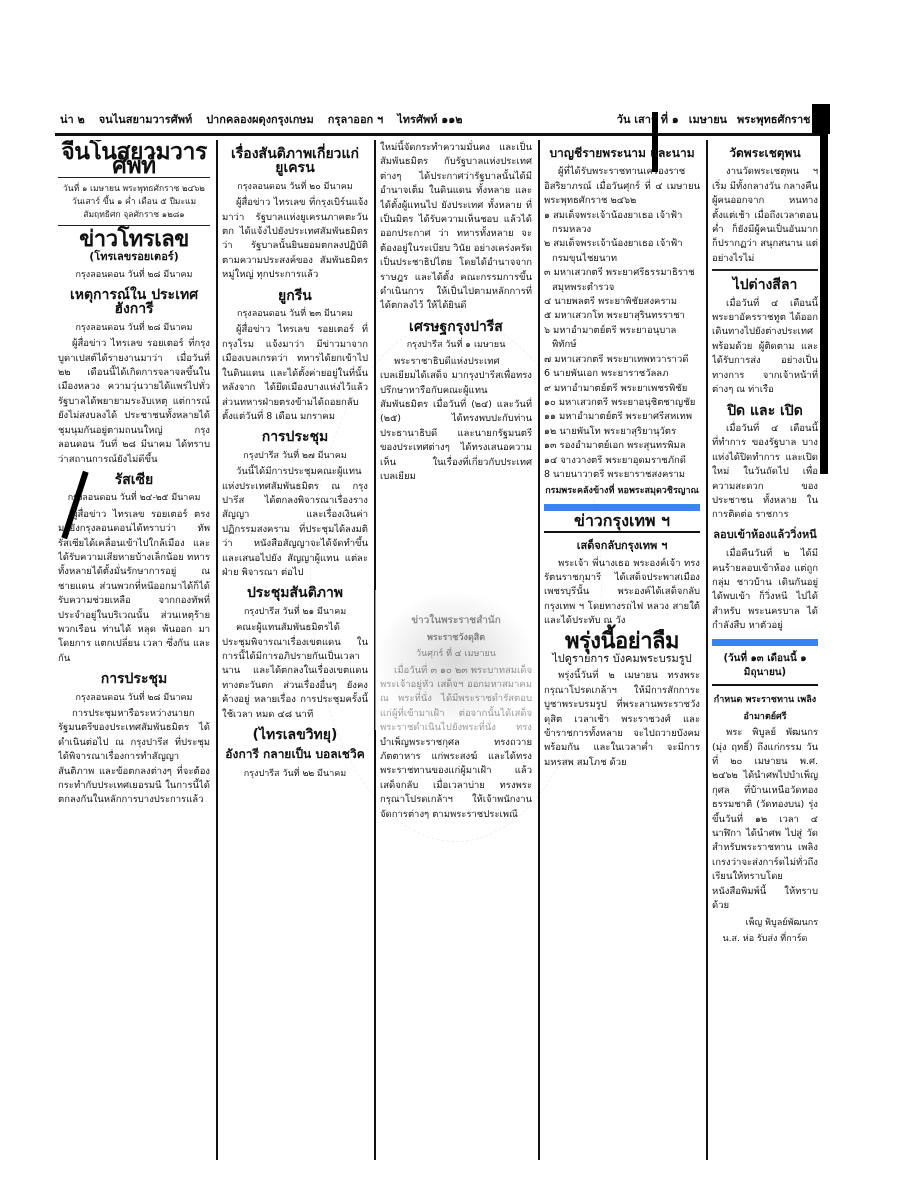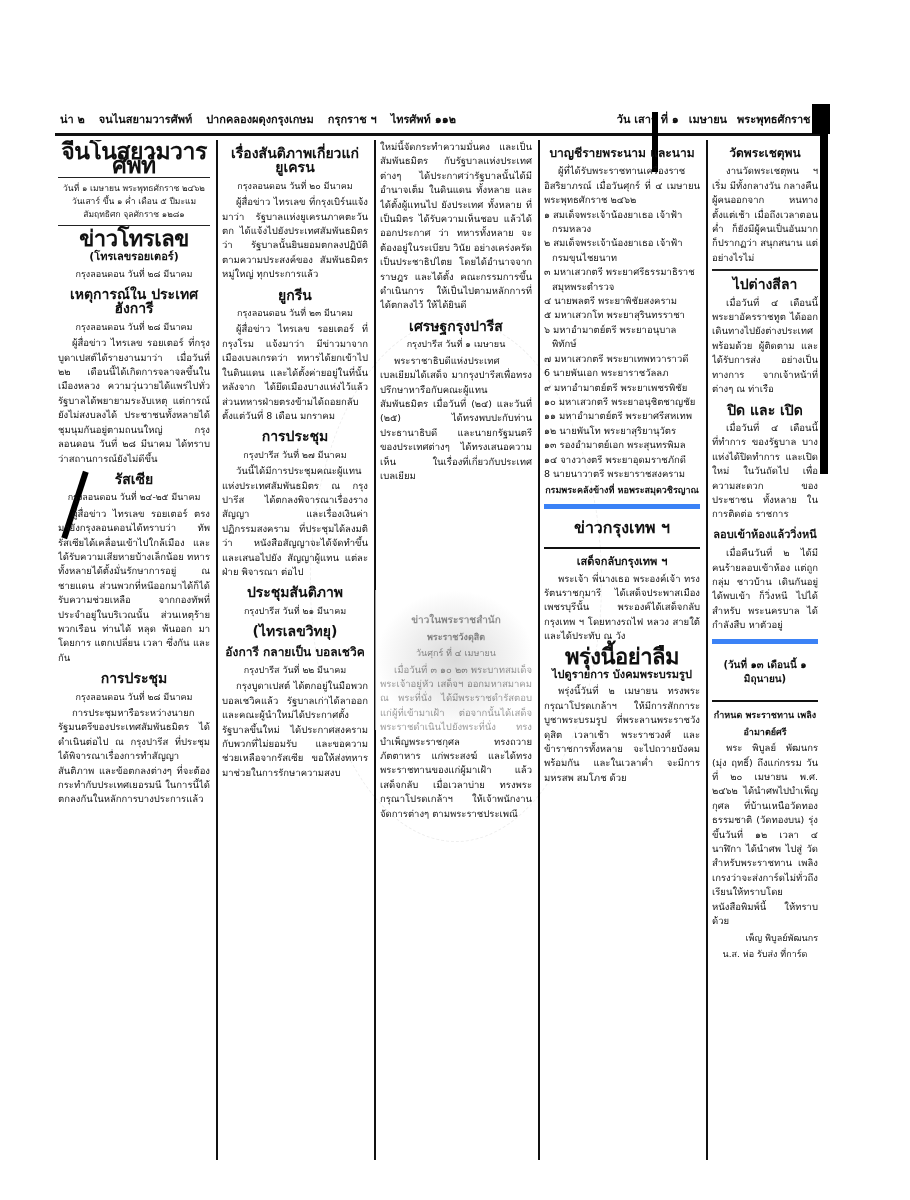--- a/index.html
+++ b/index.html
@@ -13,40 +13,40 @@
   .blot { position:absolute; background:#000; }
   .col { position:absolute; top:140px; bottom:40px; overflow:hidden; font-size:9.5px; line-height:14.4px; }
   .colrule { position:absolute; top:140px; bottom:40px; width:2px; background:#111; }
   .heading { text-align:center; font-weight:bold; font-size:14px; margin:6px 0 4px; }
   .heading.big { font-size:22px; letter-spacing:-0.5px; }
   .heading.mid { font-size:16px; }
   .dateline { text-align:center; font-size:9px; margin:2px 0; }
   .para { text-indent:14px; text-align:justify; margin:0; }
   .hr { height:2px; background:#222; margin:4px 0; }
   .hr.thin { height:1px; }
-  .boxhead { border-top:5px solid #3b82f6; border-bottom:2px solid #111; margin:6px 0; padding:12px 0; }
+  .boxhead { border-top:7px solid #3b82f6; border-bottom:2px solid #111; margin:6px 0; padding:3px 0; }
   .nameplate { font-size:23px; font-weight:bold; text-align:center; letter-spacing:-0.5px; margin:4px 0 2px; }
   .paper-meta { font-size:8.5px; text-align:center; line-height:13px; }
   .photo { position:absolute; left:375px; top:590px; width:160px; height:140px;
            background:radial-gradient(ellipse at center, #bbb 0%, #ddd 35%, #fff 70%); opacity:.55; }
   .caption { text-align:center; font-size:10px; font-weight:bold; }
   .stamp { position:absolute; left:310px; top:320px; width:290px; height:520px;
            border:1px dashed #ccc; border-radius:50%; opacity:.35; pointer-events:none; }
   .list-item { margin:0; padding-left:8px; text-indent:-8px; }
 </style>
 </head>
 <body>
 
 <div class="page">
 
   <div class="masthead">
     <span>น่า ๒</span>
     <span>จนไนสยามวารศัพท์</span>
     <span>ปากคลองผดุงกรุงเกษม</span>
-    <span>กรุกราช ฯ</span>
+    <span>กรุลาออก ฯ</span>
     <span>ไทรศัพท์ ๑๑๒</span>
     <span class="right">
       <span>วัน เสาร์ ที่ ๑</span>
       <span>เมษายน</span>
       <span>พระพุทธศักราช ๒๔</span>
     </span>
   </div>
   <div class="rule-top"></div>
 
   <div class="blot" style="left:812px;top:104px;width:18px;height:30px;"></div>
@@ -87,24 +87,24 @@
     <div class="dateline">กรุงลอนดอน วันที่ ๒๐ มีนาคม</div>
     <p class="para">ผู้สื่อข่าว ไทรเลข ที่กรุงเบิร์นแจ้งมาว่า รัฐบาลแห่งยูเครนภาคตะวันตก ได้แจ้งไปยังประเทศสัมพันธมิตร ว่า รัฐบาลนั้นยินยอมตกลงปฏิบัติตามความประสงค์ของ สัมพันธมิตร หมู่ใหญ่ ทุกประการแล้ว</p>
     <div class="heading">ยูกรีน</div>
     <div class="dateline">กรุงลอนดอน วันที่ ๒๓ มีนาคม</div>
     <p class="para">ผู้สื่อข่าว ไทรเลข รอยเตอร์ ที่กรุงโรม แจ้งมาว่า มีข่าวมาจากเมืองเบลเกรดว่า ทหารได้ยกเข้าไปในดินแดน และได้ตั้งค่ายอยู่ในที่นั้น หลังจาก ได้ยึดเมืองบางแห่งไว้แล้ว ส่วนทหารฝ่ายตรงข้ามได้ถอยกลับ ตั้งแต่วันที่ 8 เดือน มกราคม</p>
     <div class="heading">การประชุม</div>
     <div class="dateline">กรุงปารีส วันที่ ๒๗ มีนาคม</div>
     <p class="para">วันนี้ได้มีการประชุมคณะผู้แทนแห่งประเทศสัมพันธมิตร ณ กรุงปารีส ได้ตกลงพิจารณาเรื่องรางสัญญา และเรื่องเงินค่าปฏิกรรมสงคราม ที่ประชุมได้ลงมติว่า หนังสือสัญญาจะได้จัดทำขึ้น และเสนอไปยัง สัญญาผู้แทน แต่ละฝ่าย พิจารณา ต่อไป</p>
     <div class="heading">ประชุมสันติภาพ</div>
     <div class="dateline">กรุงปารีส วันที่ ๒๑ มีนาคม</div>
+    <p class="para">คณะผู้แทนสัมพันธมิตรได้ประชุมพิจารณาเรื่องเขตแดน ในการนี้ได้มีการอภิปรายกันเป็นเวลานาน และได้ตกลงในเรื่องเขตแดนทางตะวันตก ส่วนเรื่องอื่นๆ ยังคงค้างอยู่ หลายเรื่อง การประชุมครั้งนี้ใช้เวลา หมด ๔๘ นาที</p>
     <div class="heading">(ไทรเลขวิทยุ)</div>
     <div class="heading" style="font-size:12px;">อังการี กลายเป็น บอลเชวิค</div>
     <div class="dateline">กรุงปารีส วันที่ ๒๒ มีนาคม</div>
-    <p class="para">กรุงบูดาเปสต์ ได้ตกอยู่ในมือพวกบอลเชวิคแล้ว รัฐบาลเก่าได้ลาออก และคณะผู้นำใหม่ได้ประกาศตั้งรัฐบาลขึ้นใหม่ ได้ประกาศสงครามกับพวกที่ไม่ยอมรับ และขอความช่วยเหลือจากรัสเซีย ขอให้ส่งทหารมาช่วยในการรักษาความสงบ</p>
   </div>
 
   <div class="col" style="left:380px;width:152px;">
     <p class="para" style="text-indent:0">ใหม่นี้จัดกระทำความมั่นคง และเป็นสัมพันธมิตร กับรัฐบาลแห่งประเทศต่างๆ ได้ประกาศว่ารัฐบาลนั้นได้มีอำนาจเต็ม ในดินแดน ทั้งหลาย และได้ตั้งผู้แทนไป ยังประเทศ ทั้งหลาย ที่เป็นมิตร ได้รับความเห็นชอบ แล้วได้ออกประกาศ ว่า ทหารทั้งหลาย จะต้องอยู่ในระเบียบ วินัย อย่างเคร่งครัด เป็นประชาธิปไตย โดยได้อำนาจจากราษฎร และได้ตั้ง คณะกรรมการขึ้นดำเนินการ ให้เป็นไปตามหลักการที่ได้ตกลงไว้ ให้ได้ยินดี</p>
     <div class="heading">เศรษฐกรุงปารีส</div>
     <div class="dateline">กรุงปารีส วันที่ ๑ เมษายน</div>
     <p class="para">พระราชาธิบดีแห่งประเทศเบลเยียมได้เสด็จ มากรุงปารีสเพื่อทรงปรึกษาหารือกับคณะผู้แทน สัมพันธมิตร เมื่อวันที่ (๒๔) และวันที่ (๒๕) ได้ทรงพบปะกับท่านประธานาธิบดี และนายกรัฐมนตรี ของประเทศต่างๆ ได้ทรงเสนอความเห็น ในเรื่องที่เกี่ยวกับประเทศเบลเยียม</p>
     <div style="height:130px;"></div>
     <div class="caption">ข่าวในพระราชสำนัก</div>
     <div class="dateline" style="font-weight:bold;">พระราชวังดุสิต</div>
@@ -131,21 +131,21 @@
     <p class="list-item">๑๓ รองอำมาตย์เอก พระสุนทรพิมล</p>
     <p class="list-item">๑๔ จางวางตรี พระยาอุดมราชภักดี</p>
     <p class="list-item">8 นายนาวาตรี พระยาราชสงคราม</p>
     <div class="dateline" style="font-weight:bold;">กรมพระคลังข้างที่ หอพระสมุดวชิรญาณ</div>
     <div class="boxhead">
       <div class="heading mid" style="margin:0;">ข่าวกรุงเทพ ฯ</div>
     </div>
     <div class="dateline" style="font-weight:bold;font-size:11px;">เสด็จกลับกรุงเทพ ฯ</div>
     <p class="para">พระเจ้า พี่นางเธอ พระองค์เจ้า ทรงรัตนราชกุมารี ได้เสด็จประพาสเมืองเพชรบุรีนั้น พระองค์ได้เสด็จกลับกรุงเทพ ฯ โดยทางรถไฟ หลวง สายใต้ และได้ประทับ ณ วัง</p>
     <div class="heading big">พรุ่งนี้อย่าลืม</div>
-    <div class="dateline" style="font-weight:bold;font-size:11px;">ไปดูรายการ บังคมพระบรมรูป</div>
+    <div class="dateline" style="font-weight:normal;font-size:11px;">ไปดูรายการ บังคมพระบรมรูป</div>
     <p class="para">พรุ่งนี้วันที่ ๒ เมษายน ทรงพระกรุณาโปรดเกล้าฯ ให้มีการสักการะบูชาพระบรมรูป ที่พระลานพระราชวังดุสิต เวลาเช้า พระราชวงศ์ และข้าราชการทั้งหลาย จะไปถวายบังคม พร้อมกัน และในเวลาค่ำ จะมีการมหรสพ สมโภช ด้วย</p>
   </div>
 
   <div class="col" style="left:712px;width:106px;">
     <div class="heading" style="font-size:12px;">วัดพระเชตุพน</div>
     <p class="para">งานวัดพระเชตุพน ฯ เริ่ม มีทั้งกลางวัน กลางคืน ผู้คนออกจาก หนทาง ตั้งแต่เช้า เมื่อถึงเวลาตอนค่ำ ก็ยังมีผู้คนเป็นอันมาก ก็ปรากฏว่า สนุกสนาน แต่อย่างไรไม่</p>
     <div class="hr"></div>
     <div class="heading">ไปต่างสีลา</div>
     <p class="para">เมื่อวันที่ ๔ เดือนนี้ พระยาอัครราชทูต ได้ออกเดินทางไปยังต่างประเทศ พร้อมด้วย ผู้ติดตาม และได้รับการส่ง อย่างเป็นทางการ จากเจ้าหน้าที่ต่างๆ ณ ท่าเรือ</p>
     <div class="heading">ปิด และ เปิด</div>

